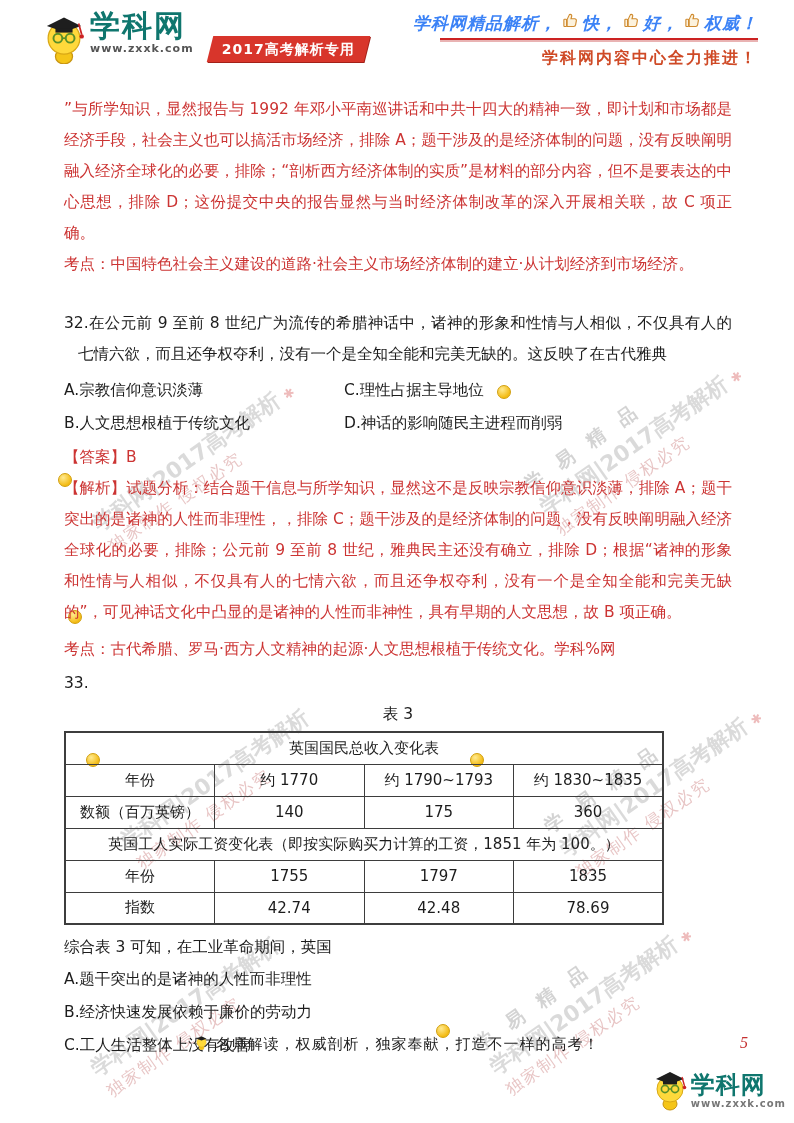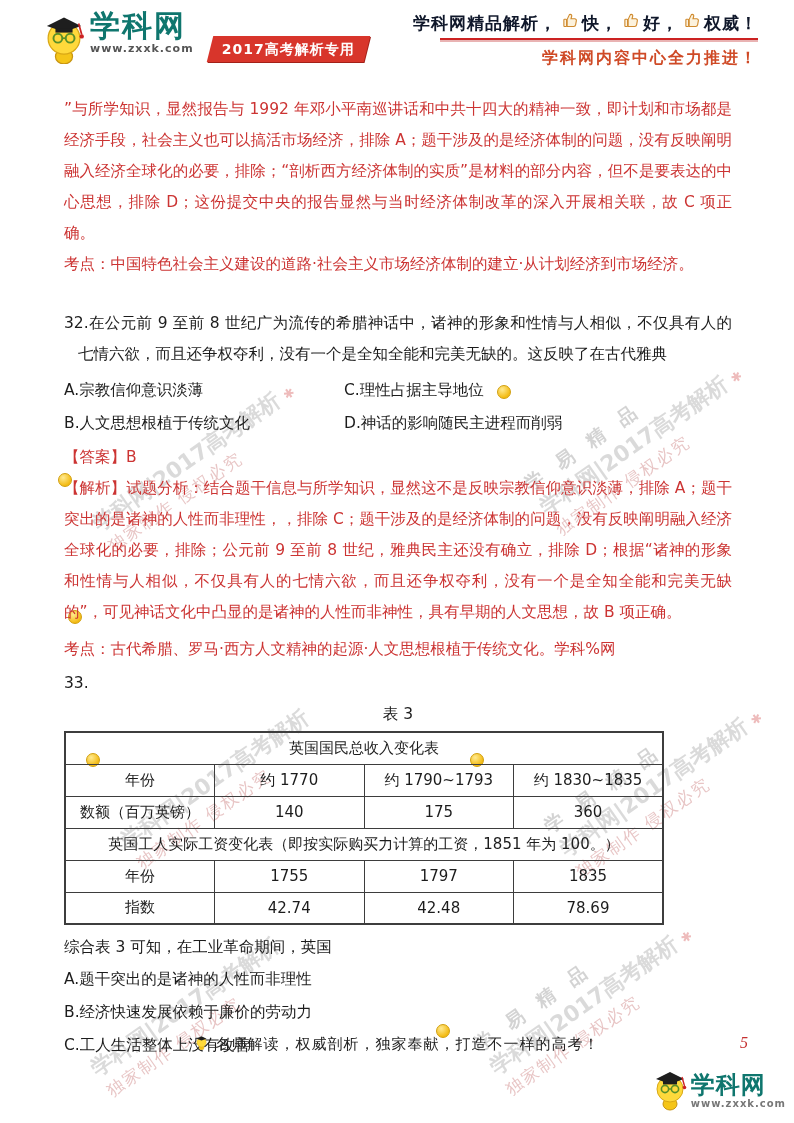--- a/index.html
+++ b/index.html
@@ -15,21 +15,21 @@
   .hdr-logo .txt { margin-left:4px; }
   .site-name { font-size:30px; font-weight:bold; color:#0f766e; letter-spacing:2px; line-height:32px; }
   .site-url { font-size:11px; color:#555; font-weight:bold; letter-spacing:1px; }
   .hdr-banner {
     position:absolute; left:210px; top:36px; background:#d8352b;
     transform:skewX(-14deg); padding:3px 12px; box-shadow:1px 1px 0 #a32018;
   }
   .hdr-banner span { display:inline-block; transform:skewX(14deg); color:#fff; font-weight:bold; font-size:14px; letter-spacing:1px; }
   .hdr-right { position:absolute; right:36px; top:12px; text-align:right; }
   .slogan { display:flex; align-items:center; justify-content:flex-end; gap:2px;
-            color:#0f172a; font-weight:bold; font-size:17px; letter-spacing:1px; }
+            color:#3b82f6; font-weight:bold; font-style:italic; font-size:17px; letter-spacing:1px; }
   .slogan svg { margin:0 1px 2px 3px; }
   .slogan-underline { margin-top:3px; border-bottom:2px solid #c22; height:0; width:318px; margin-left:auto;
                       box-shadow:0 2px 0 #e9b3b3; }
   .sub-slogan { margin-top:8px; color:#cf4a26; font-size:16px; font-weight:bold; letter-spacing:2px; }
   
   .wm { position:absolute; transform:rotate(-35deg); white-space:nowrap; pointer-events:none; z-index:0; }
   .wm .l0 { font-size:19px; font-weight:bold; color:#a9a9a9; opacity:.5; letter-spacing:6px; }
   .wm .l1 { font-size:22px; font-weight:bold; color:#bdbdbd; opacity:.55; }
   .wm .l2 { font-size:17px; color:#d9a0a0; opacity:.6; letter-spacing:2px; }
   .wm .star { color:#d65c5c; font-size:13px; opacity:.75; margin-left:6px; font-style:normal; }

